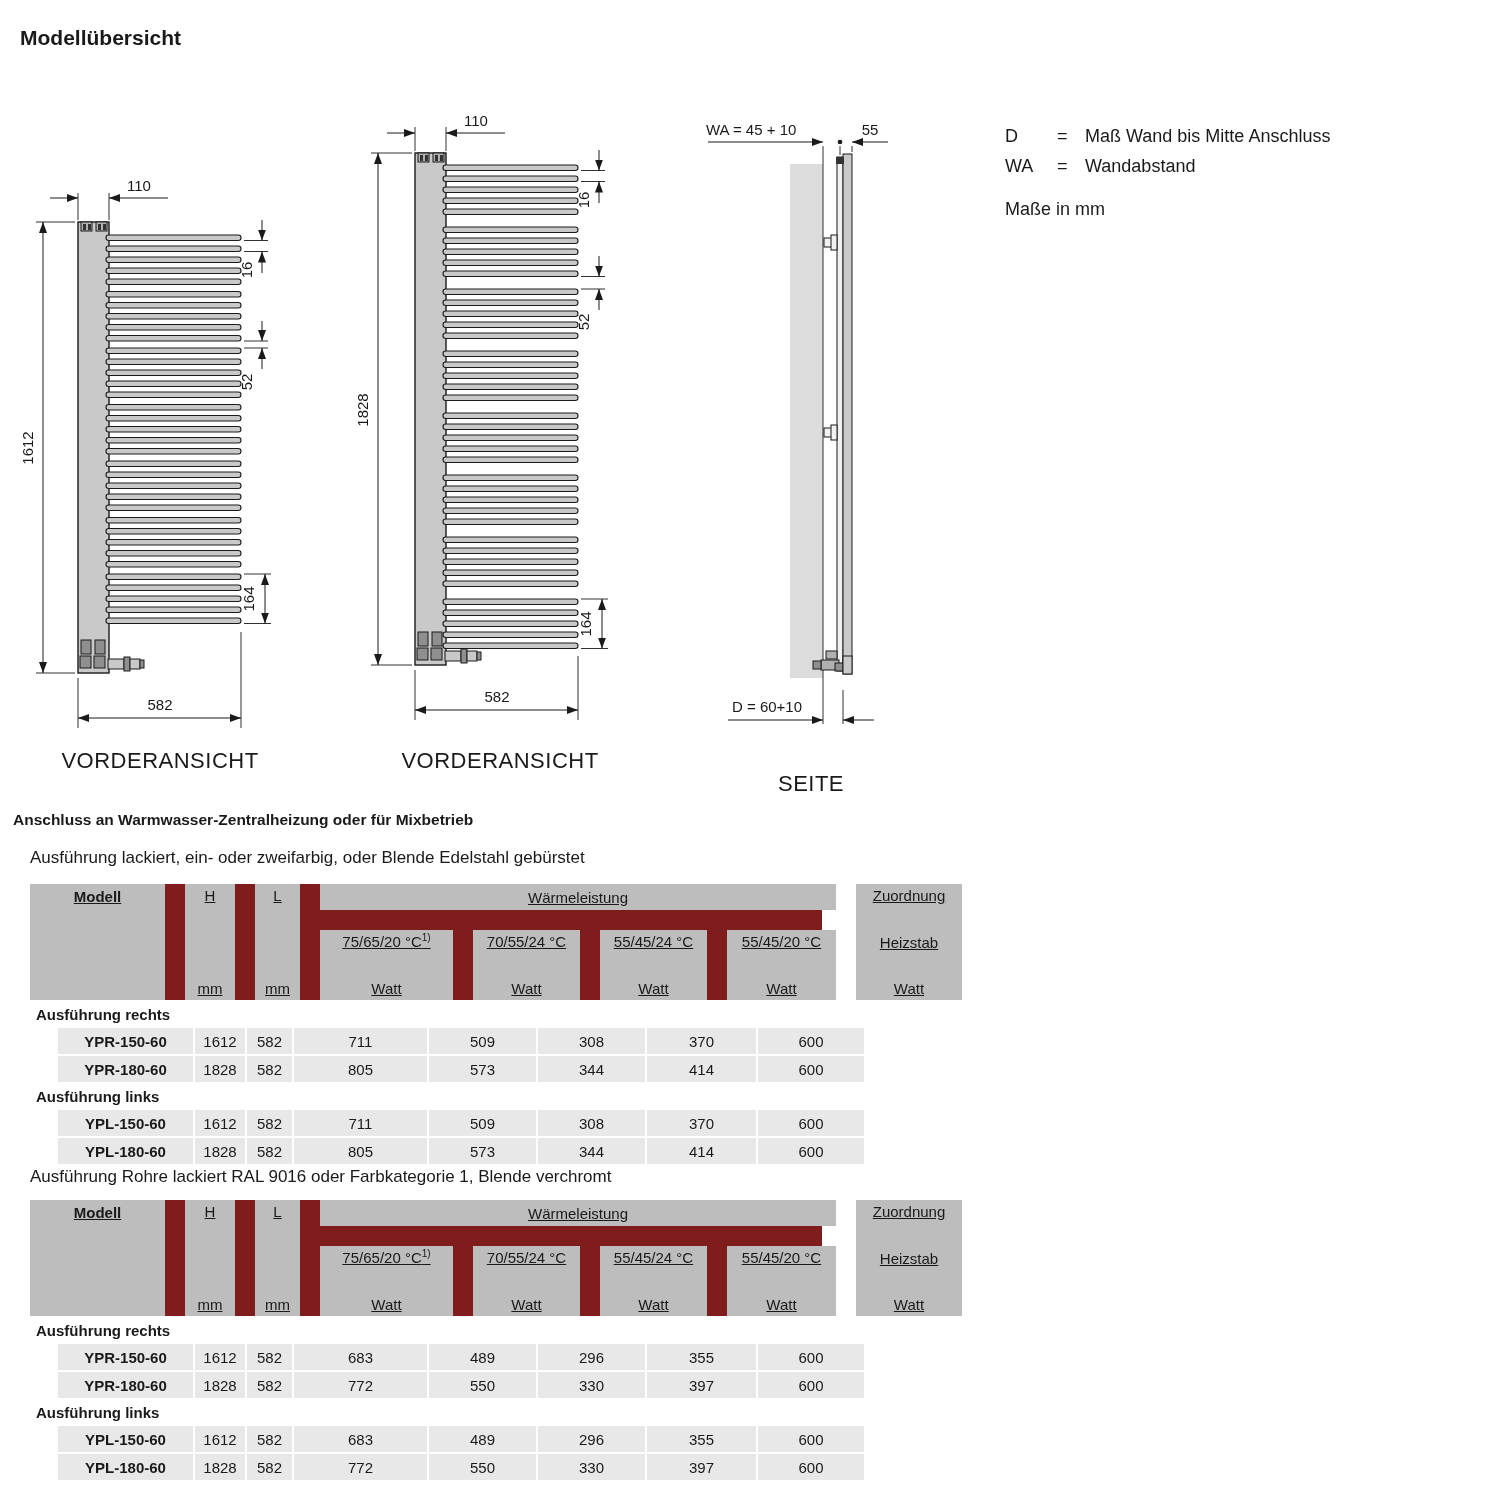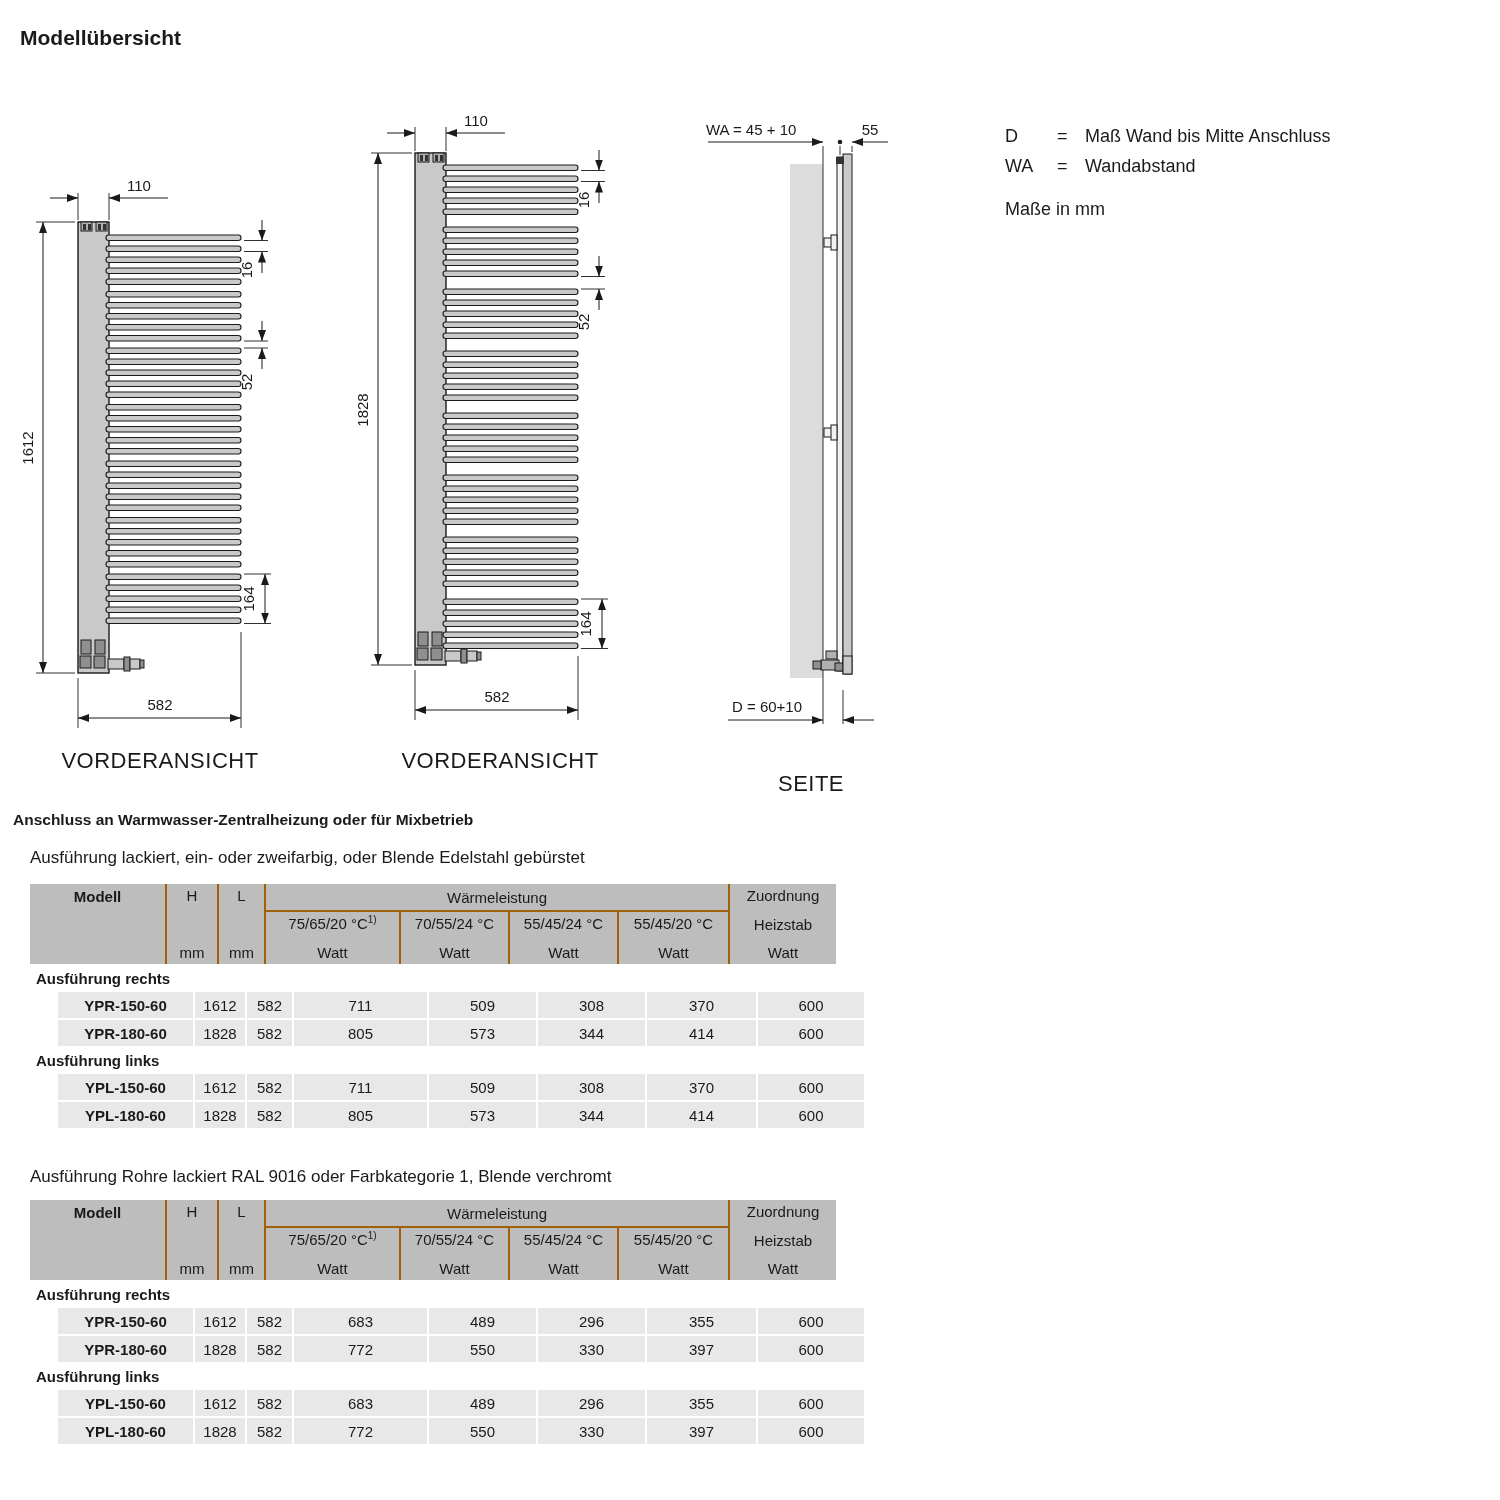--- a/index.html
+++ b/index.html
@@ -36,21 +36,21 @@
   .wall { fill:#dcdcdc; }
   .ink  { fill:#333333; }
   g.tubes rect { fill:#c9c9c9; stroke:#1a1a1a; stroke-width:1.1; }
 
   
   .spec-table { width:792px; font-size:15px; }
   .t-header {
     display:grid;
     grid-template-columns:135px 50px 45px 133px 107px 107px 109px 106px;
     grid-template-rows:26px 26px 24px;
-    gap:2px; background:#a16207;
+    gap:20px; background:#7f1d1d;text-decoration:underline;
   }
   .hc { background:#bdbdbd; display:flex; align-items:center; justify-content:center; }
   .hc-col { flex-direction:column; justify-content:space-between; padding:3px 0 3px 0; box-sizing:border-box; }
   .c-model { grid-area:1/1/4/2; align-items:flex-start; padding-top:4px; font-weight:bold; }
   .c-h { grid-area:1/2/4/3; } .c-l { grid-area:1/3/4/4; }
   .c-heat { grid-area:1/4/2/8; }
   .c-t0 { grid-area:2/4/4/5;text-align:center; } .c-t1 { grid-area:2/5/4/6;text-align:center; }
   .c-t2 { grid-area:2/6/4/7; } .c-t3 { grid-area:2/7/4/8; }
   .c-assign { grid-area:1/8/4/9; }
   sup { font-size:10px; line-height:0; }

